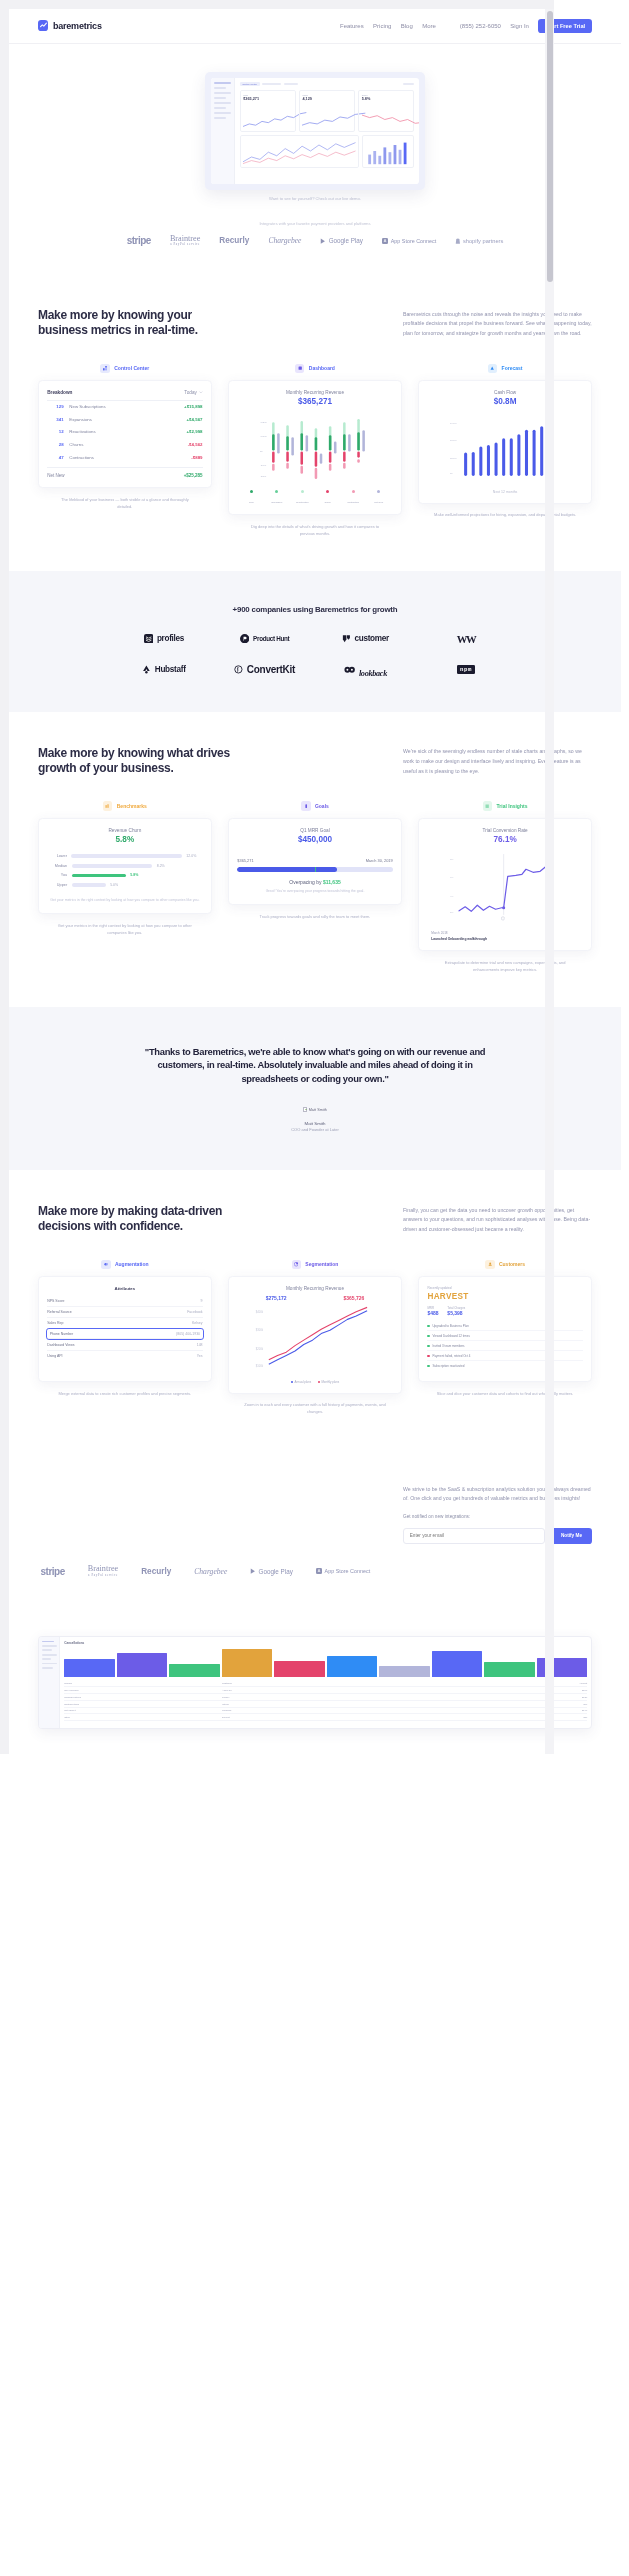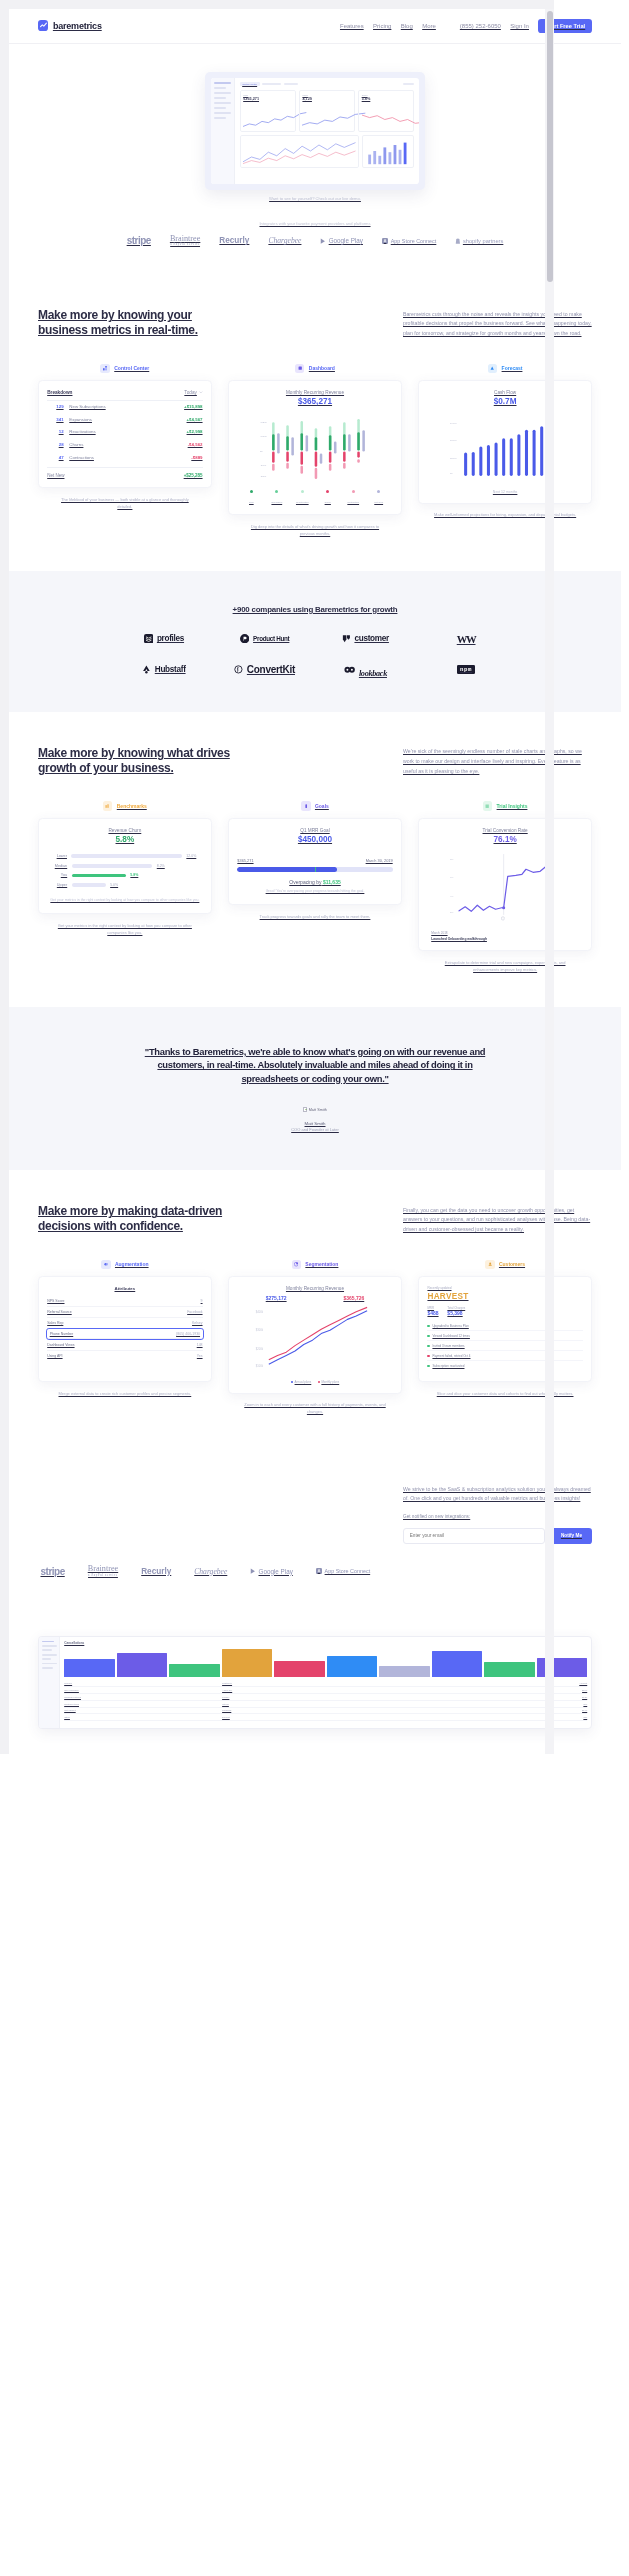--- a/index.html
+++ b/index.html
@@ -4,21 +4,21 @@
 <style>
   * { box-sizing: border-box; margin: 0; padding: 0; }
   html, body { width: 630px; }
   body {
     font-family: "Liberation Sans", sans-serif;
     background: #ffffff;
     color: #2b2b45;
     width: 630px;
     overflow-x: hidden;
   }
-  .page { width: 554px; position: relative; background:#fff;text-decoration:underline; }
+  .page { width: 554px; position: relative; background:#fff; }
 
   
   .chrome-top { height: 8.8px; background:#f1f1f4; }
   .chrome-left { position:absolute; left:0; top:0; width:8.8px; height:100%; background:#f1f1f4; z-index:50; }
   .chrome-right { position:absolute; right:0; top:0; width:8.8px; height:100%; background:#f1f1f4; z-index:50; }
   .scroll-track { position:absolute; right:0; top:8.8px; width:8.8px; bottom:0; background:#f3f3f6; z-index:60; }
   .scroll-thumb { position:absolute; right:1.3px; width:5.7px; border-radius:3.1px; background:#c6c6cf; z-index:61; }
 
   .wrap { width:630px; padding:0 8.8px; }
   .inner { max-width: 554px; margin:0 auto; }
@@ -520,21 +520,21 @@
           <div class="fcard-head">
             <span class="fc-icon" style="background:#e1effd;">
               <svg width="4.4" height="4.4" viewBox="0 0 8 8">
                     <polygon points="4,1 7,7 1,7" fill="#2f8cf5"></polygon>
                   </svg>
             </span>
             <span class="fc-title" style="color:#2f8cf5;">Forecast</span>
           </div>
           <div class="fcard-body">
             <div class="m-title">Cash Flow</div>
-            <div class="m-val">$0.7M</div>
+            <div class="m-val">$0.8M</div>
             <svg viewBox="0 0 220 140" style="width:100%;height:71px;">
               <g font-size="5" fill="#c6c9d9" font-family="Liberation Sans">
                 <text x="2" y="22">$400k</text>
                     <text x="2" y="56">$300k</text>
                     <text x="2" y="90">$200k</text>
                 <text x="2" y="120">$0</text>
               </g>
               <g fill="#4a5ae8">
                 <rect x="30" y="78" width="6" height="46" rx="3"></rect>
                 <rect x="45" y="77" width="6" height="47" rx="3"></rect>

